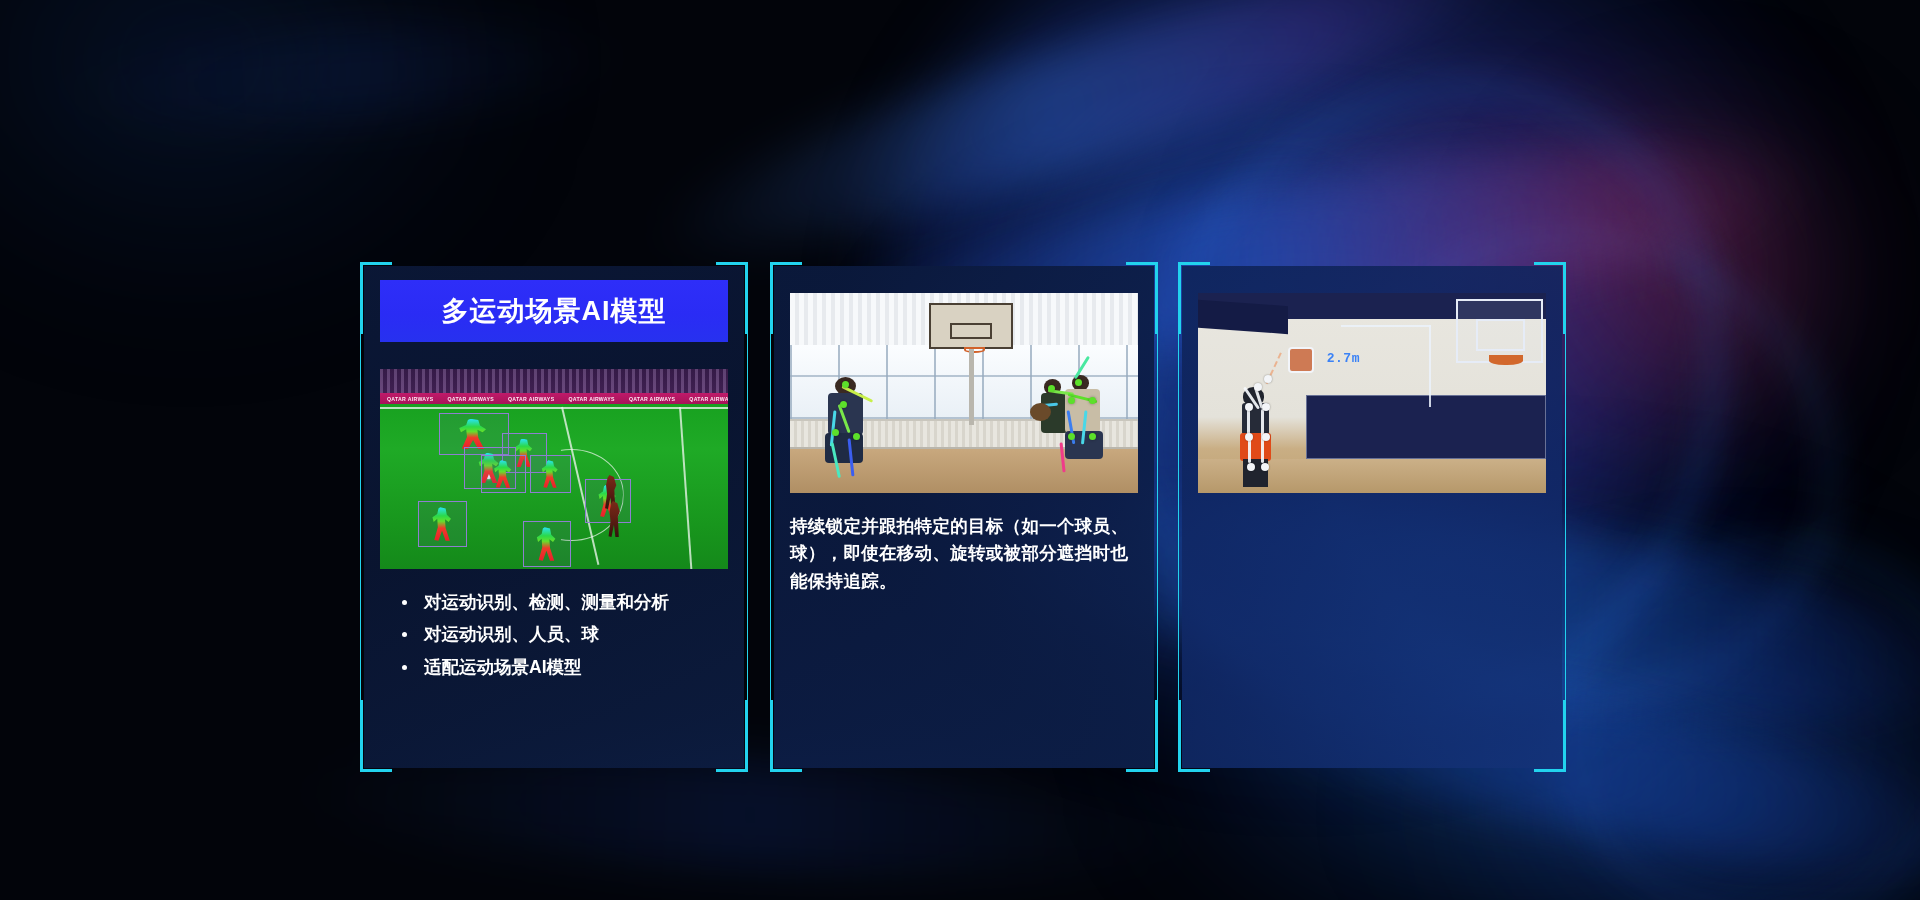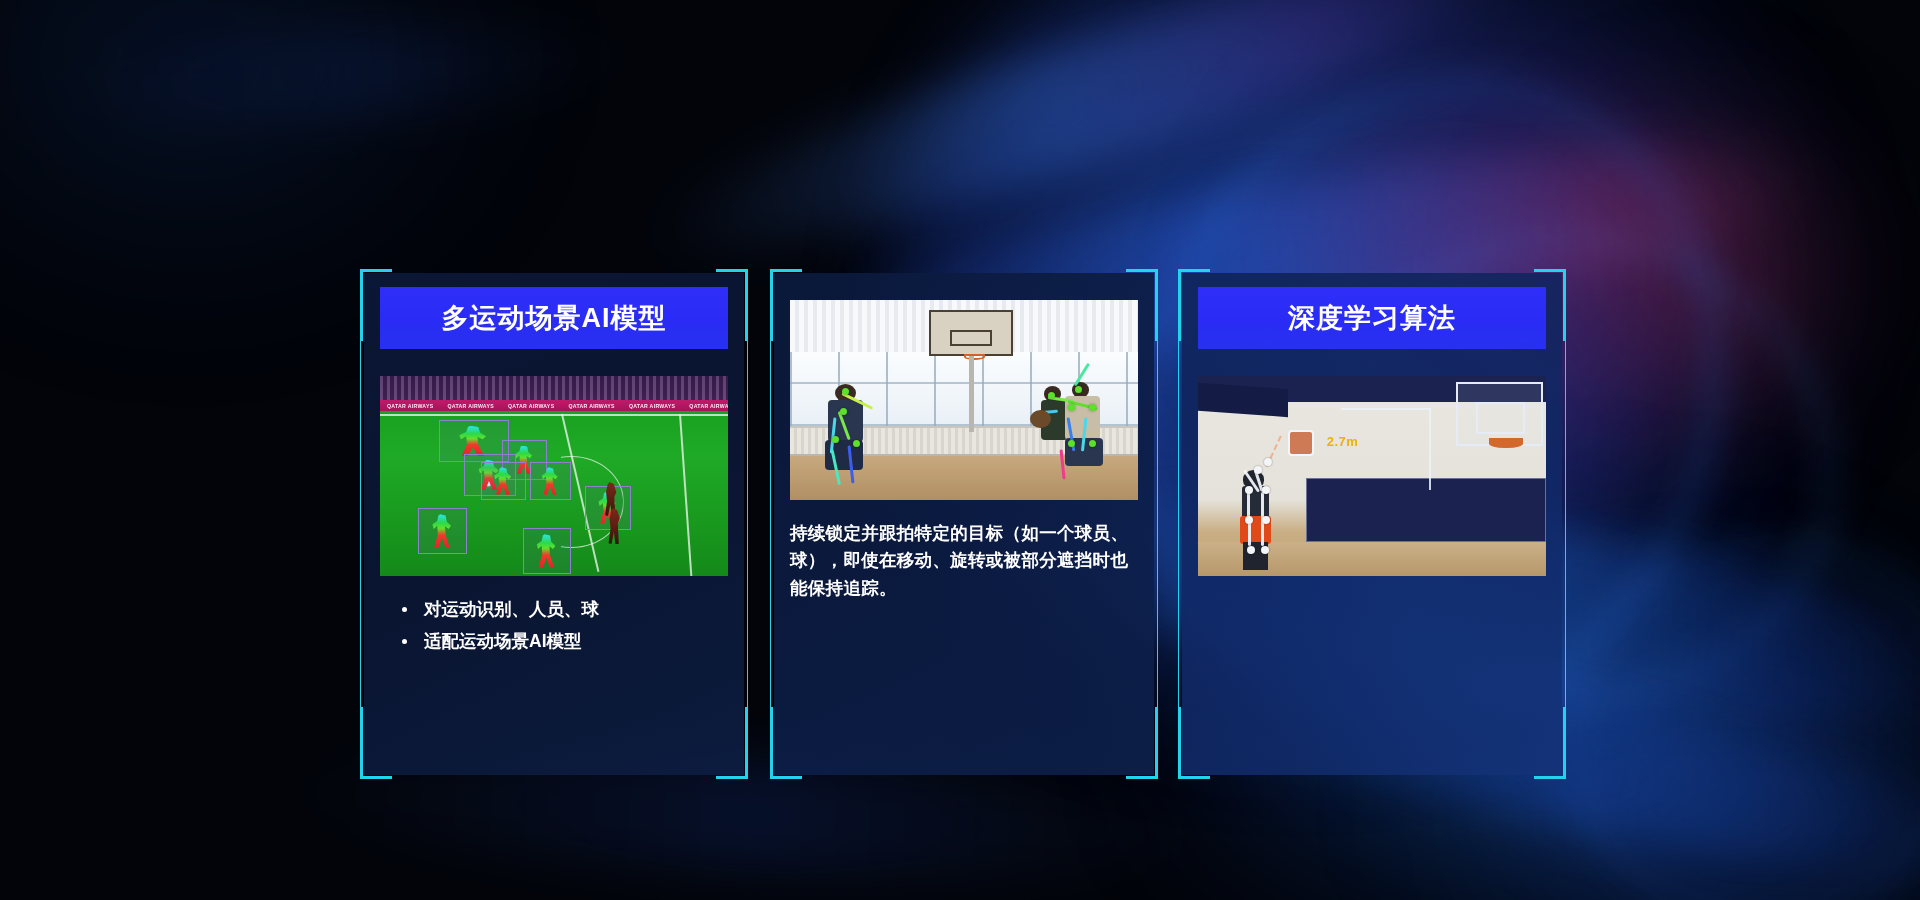--- a/index.html
+++ b/index.html
@@ -68,21 +68,21 @@
   .ring{
     position:absolute; border-radius:50%;
     border:26px solid rgba(46,110,225,.16);
     filter:blur(16px);
   }
   .r1{ left:1120px; top:90px; width:620px; height:620px; transform:rotate(-22deg) skewX(-8deg); }
   .r2{ left:1320px; top:230px; width:520px; height:470px; border-width:18px; border-color:rgba(60,140,250,.13); transform:rotate(14deg); }
   .r3{ left:1560px; top:540px; width:420px; height:380px; border-width:14px; border-color:rgba(40,110,230,.14); transform:rotate(-12deg); }
 
   
-  #cards{ position:absolute; left:0; top:7px; width:1920px; height:770px; }
+  #cards{ position:absolute; left:0; top:0; width:1920px; height:770px; }
 
   .card{
     position:absolute;
     top:262px;
     width:388px;
     height:510px;
   }
   .card.c1{ left:360px; }
   .card.c2{ left:770px; }
   .card.c3{ left:1178px; }
@@ -210,21 +210,21 @@
   .c3-board-in{ position:absolute; right:6%; top:13%; width:14%; height:16%;
     border:2px solid #e6ecf7; }
   .c3-hoop{ position:absolute; right:6.5%; top:31%; width:10%; height:5%;
     background:#d2682c; border-radius:0 0 45% 45%; }
   .c3-trackline{ position:absolute; background:rgba(235,242,252,.85); }
   .tl-h{ left:41%; top:16%; width:26%; height:2px; }
   .tl-v{ left:66.5%; top:16%; width:2px; height:41%; }
   .c3-measure-box{ position:absolute; left:26%; top:27%; width:26px; height:26px;
     border:2px solid #f2f5fa; border-radius:4px; background:rgba(200,95,50,.80); }
   .c3-measure-label{ position:absolute; left:37%; top:29%;
-    color:#eab308; font-size:13px; font-weight:700; letter-spacing:.5px; white-space:nowrap; }
+    color:#3b82f6; font-size:13px; font-weight:700; letter-spacing:.5px; white-space:nowrap;font-family:Liberation Mono, monospace; }
   .c3-arc{ position:absolute; left:21%; top:33%; width:11%; height:17%;
     border-left:2px dashed rgba(235,170,130,.85); transform:rotate(25deg); }
   .c3-player-head{ position:absolute; left:13%; top:47%; width:6%; height:9%;
     background:#20242e; border-radius:50% 50% 40% 40%; }
   .c3-player-torso{ position:absolute; left:12.5%; top:55%; width:8%; height:16%;
     background:#262b38; border-radius:3px; }
   .c3-player-shorts{ position:absolute; left:12%; top:70%; width:9%; height:14%;
     background:#e04a18; border-radius:3px; }
   .c3-player-legs{ position:absolute; left:13%; top:83%; width:7%; height:14%;
     background:#20242e; }
@@ -315,20 +315,21 @@
           </div>
         <div class="bbox" style="left:41%;top:76%;width:14%;height:23%;">
             <div class="fig"></div>
           </div>
         <div class="opp" style="left:63%;top:53%;width:7%;height:17%;"></div>
         <div class="opp" style="left:64%;top:66%;width:7%;height:18%;"></div>
       </div>
 
       <div class="card-body">
         <ul>
+          <li>对运动识别、检测、测量和分析</li>
           <li>对运动识别、人员、球</li>
           <li>适配运动场景AI模型</li>
         </ul>
       </div>
     </div>
   </div>
 
   <div class="card c2">
     <div class="frame">
       <i class="rail-l"></i>
@@ -400,21 +401,20 @@
       <i class="br-tl-h"></i>
         <i class="br-tl-v"></i>
       <i class="br-tr-h"></i>
         <i class="br-tr-v"></i>
       <i class="br-bl-h"></i>
         <i class="br-bl-v"></i>
       <i class="br-br-h"></i>
         <i class="br-br-v"></i>
     </div>
     <div class="card-inner">
-      <div class="card-title">深度学习算法</div>
 
       <div class="card-photo">
         <div class="court3"></div>
         <div class="c3-band-top"></div>
         <div class="c3-wallL"></div>
         <div class="c3-padlow"></div>
         <div class="c3-floor"></div>
         <div class="c3-board"></div>
         <div class="c3-board-in"></div>
         <div class="c3-hoop"></div>

